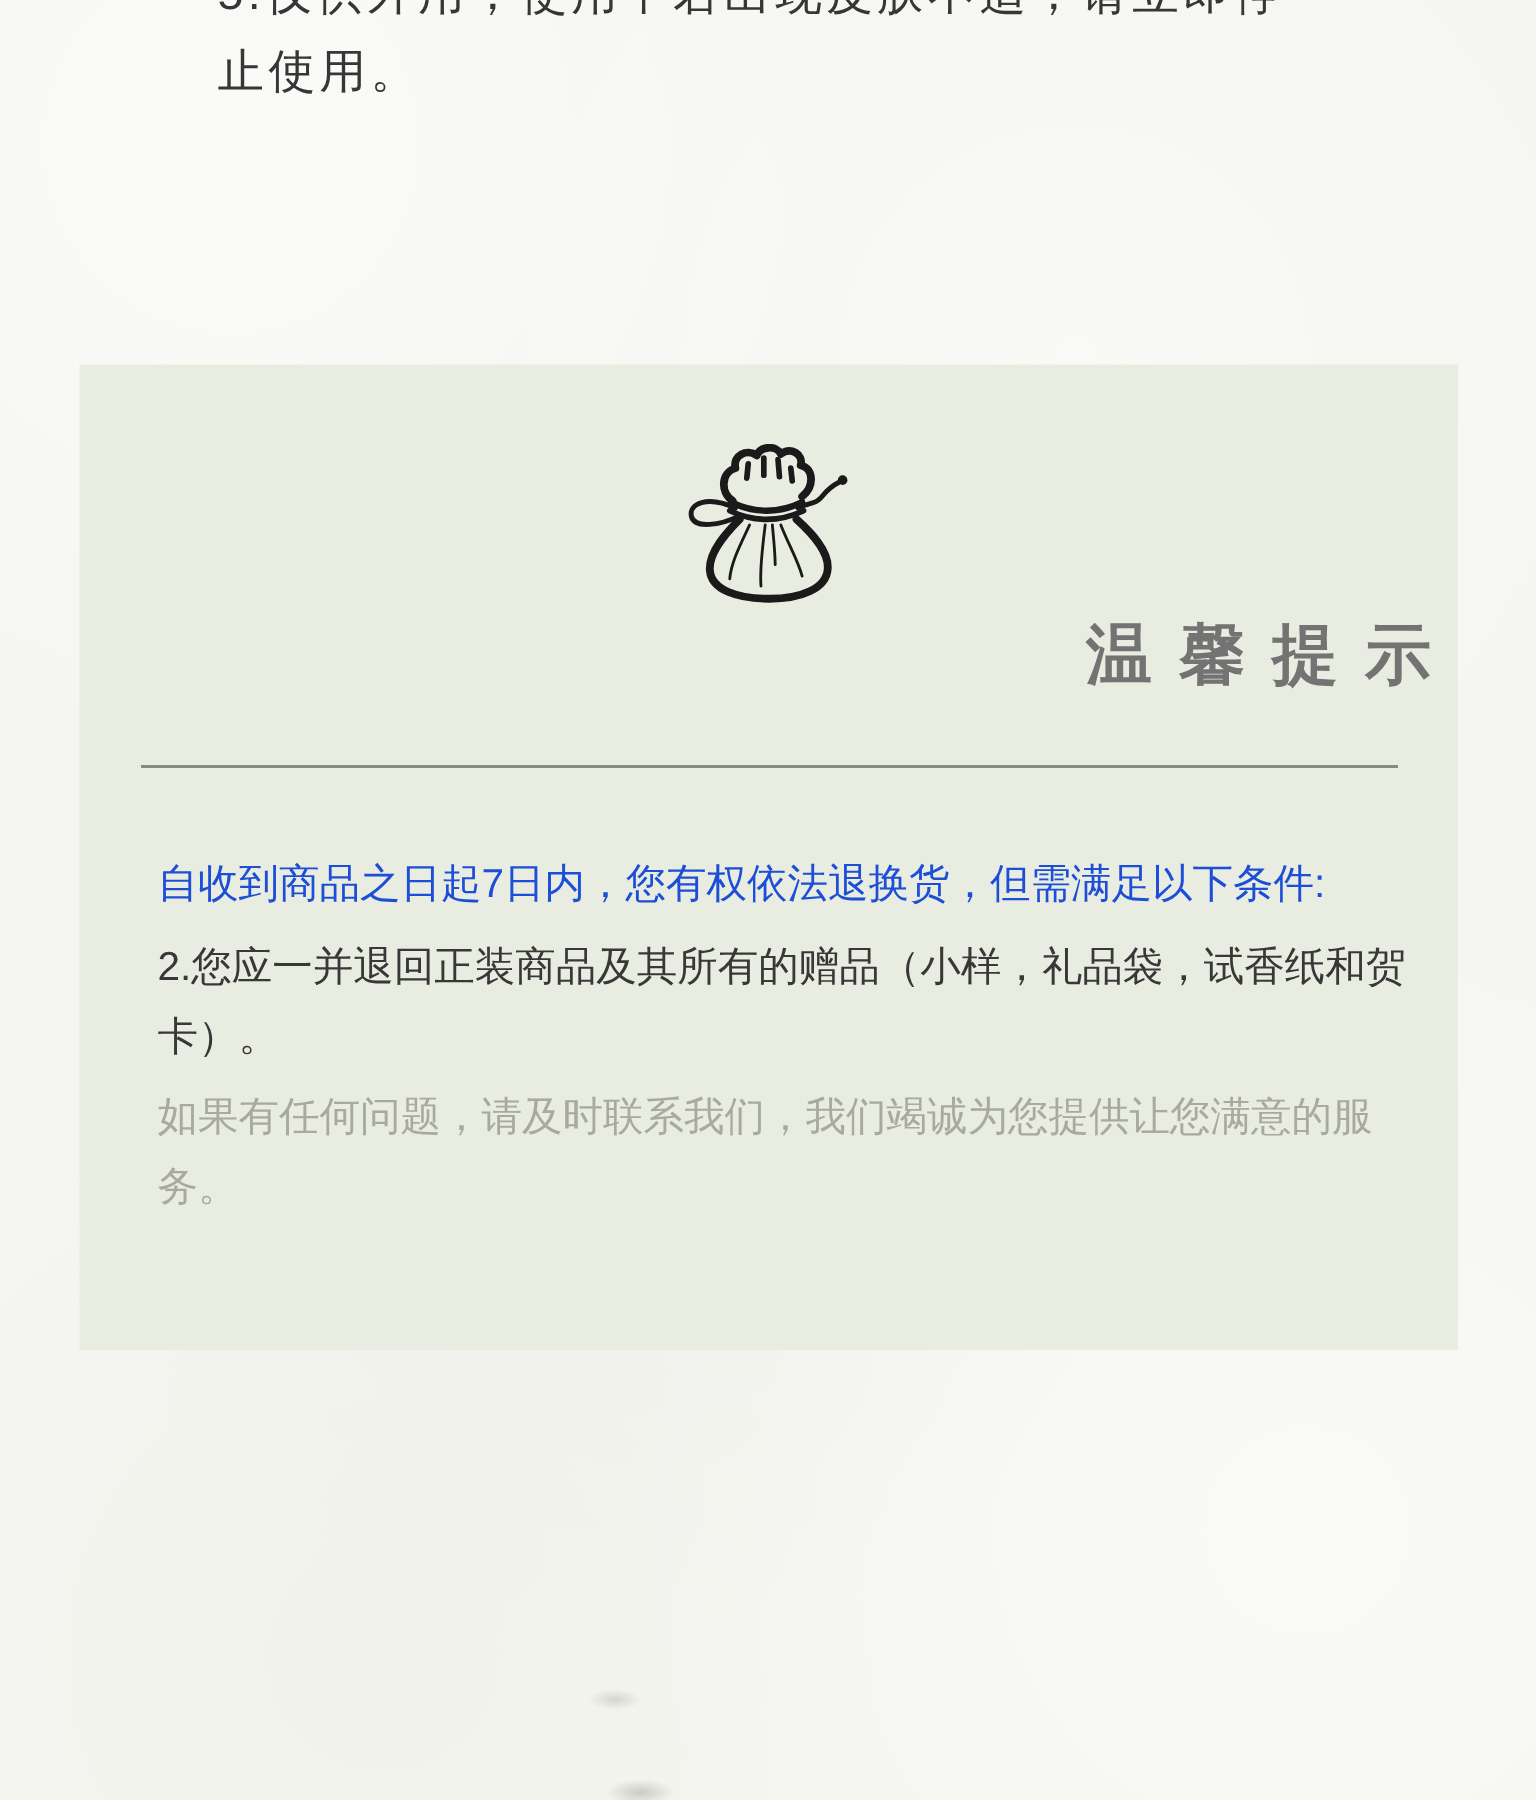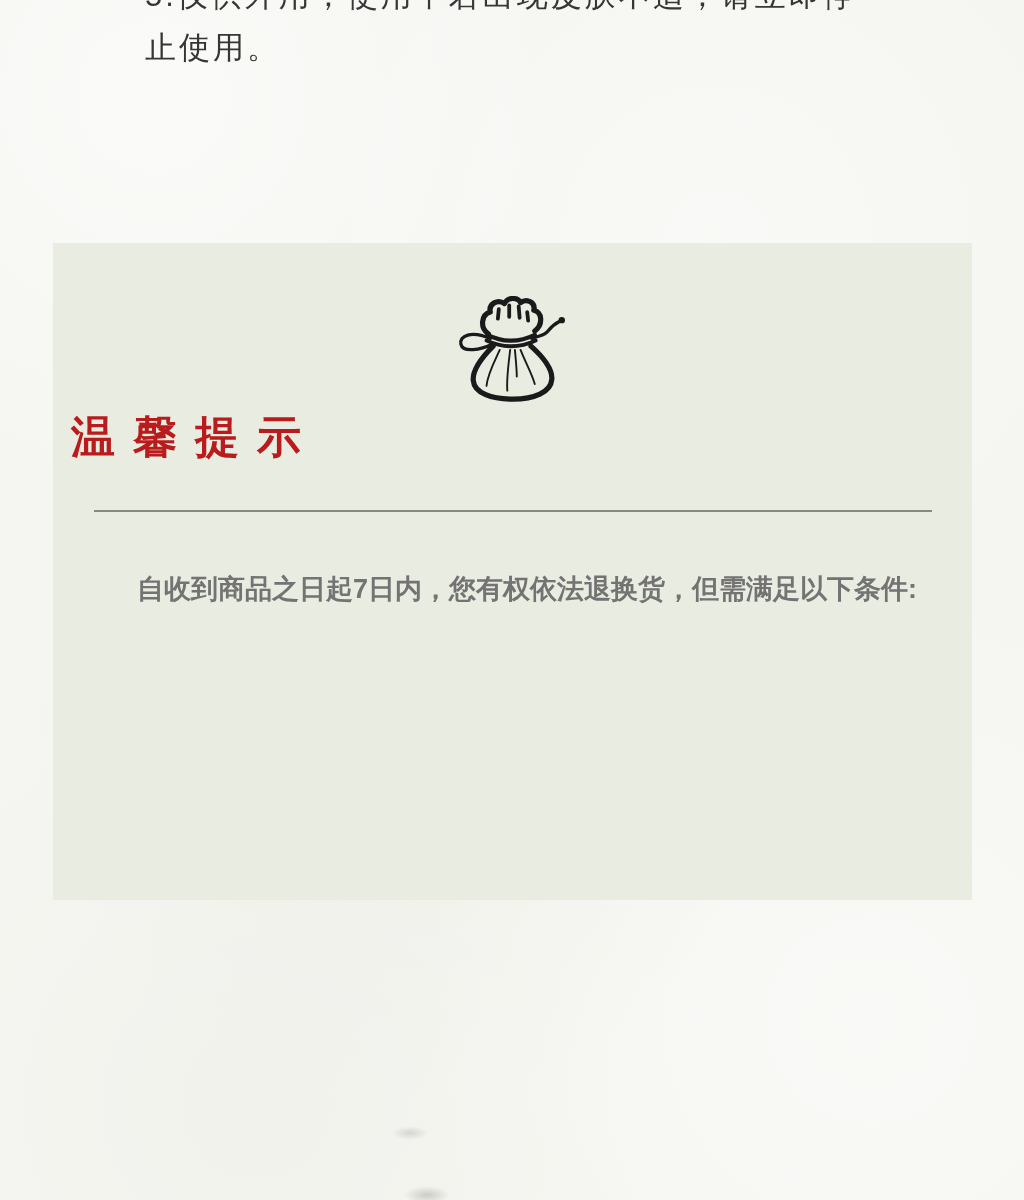--- a/index.html
+++ b/index.html
@@ -53,44 +53,44 @@
   .icon-wrap svg { display: block; }
 
   .panel-title {
     margin-top: 8px;
     font-family: "DejaVu Serif", "Liberation Serif", serif;
     font-weight: 700;
     font-size: 44px;
     line-height: 54px;
     letter-spacing: 18px;
     text-indent: 18px;
-    text-align: left;
-    color: #b91c1c;
+    text-align: right;
+    color: #737373;
+    margin-left: 28px;
   }
 
   .divider {
     margin: 46px auto 0 auto;
     width: 838px;
     height: 2px;
     border: none;
     background-color: #878a80;
   }
 
   .panel-content {
     margin: 54px 0 0 52px;
     width: 836px;
     font-size: 27px;
     line-height: 47px;
     color: #383838;
   }
 
   .panel-content p.intro {
-    font-weight: bold;
-    color: #737373;
-    margin-left: 32px;
+    font-weight: normal;
+    color: #1d4ed8;
   }
 
   .panel-content p.policy-item { margin-top: 8px; }
 
   .panel-content p.muted {
     margin-top: 6px;
     color: #a8aaa1;
   }
 
   .smudge {
@@ -139,18 +139,20 @@
       <path d="M68,57 C73,70 80,82 83,93" stroke-width="2"></path>
     </svg>
   </div>
 
   <h2 class="panel-title">温馨提示</h2>
 
   <hr class="divider">
 
   <div class="panel-content">
     <p class="intro">自收到商品之日起7日内，您有权依法退换货，但需满足以下条件:</p>
+    <p class="policy-item">2.您应一并退回正装商品及其所有的赠品（小样，礼品袋，试香纸和贺卡）。</p>
+    <p class="muted">如果有任何问题，请及时联系我们，我们竭诚为您提供让您满意的服务。</p>
   </div>
 
 </section>
 
 <div class="smudge smudge-1"></div>
 <div class="smudge smudge-2"></div>
 
 </body></html>

